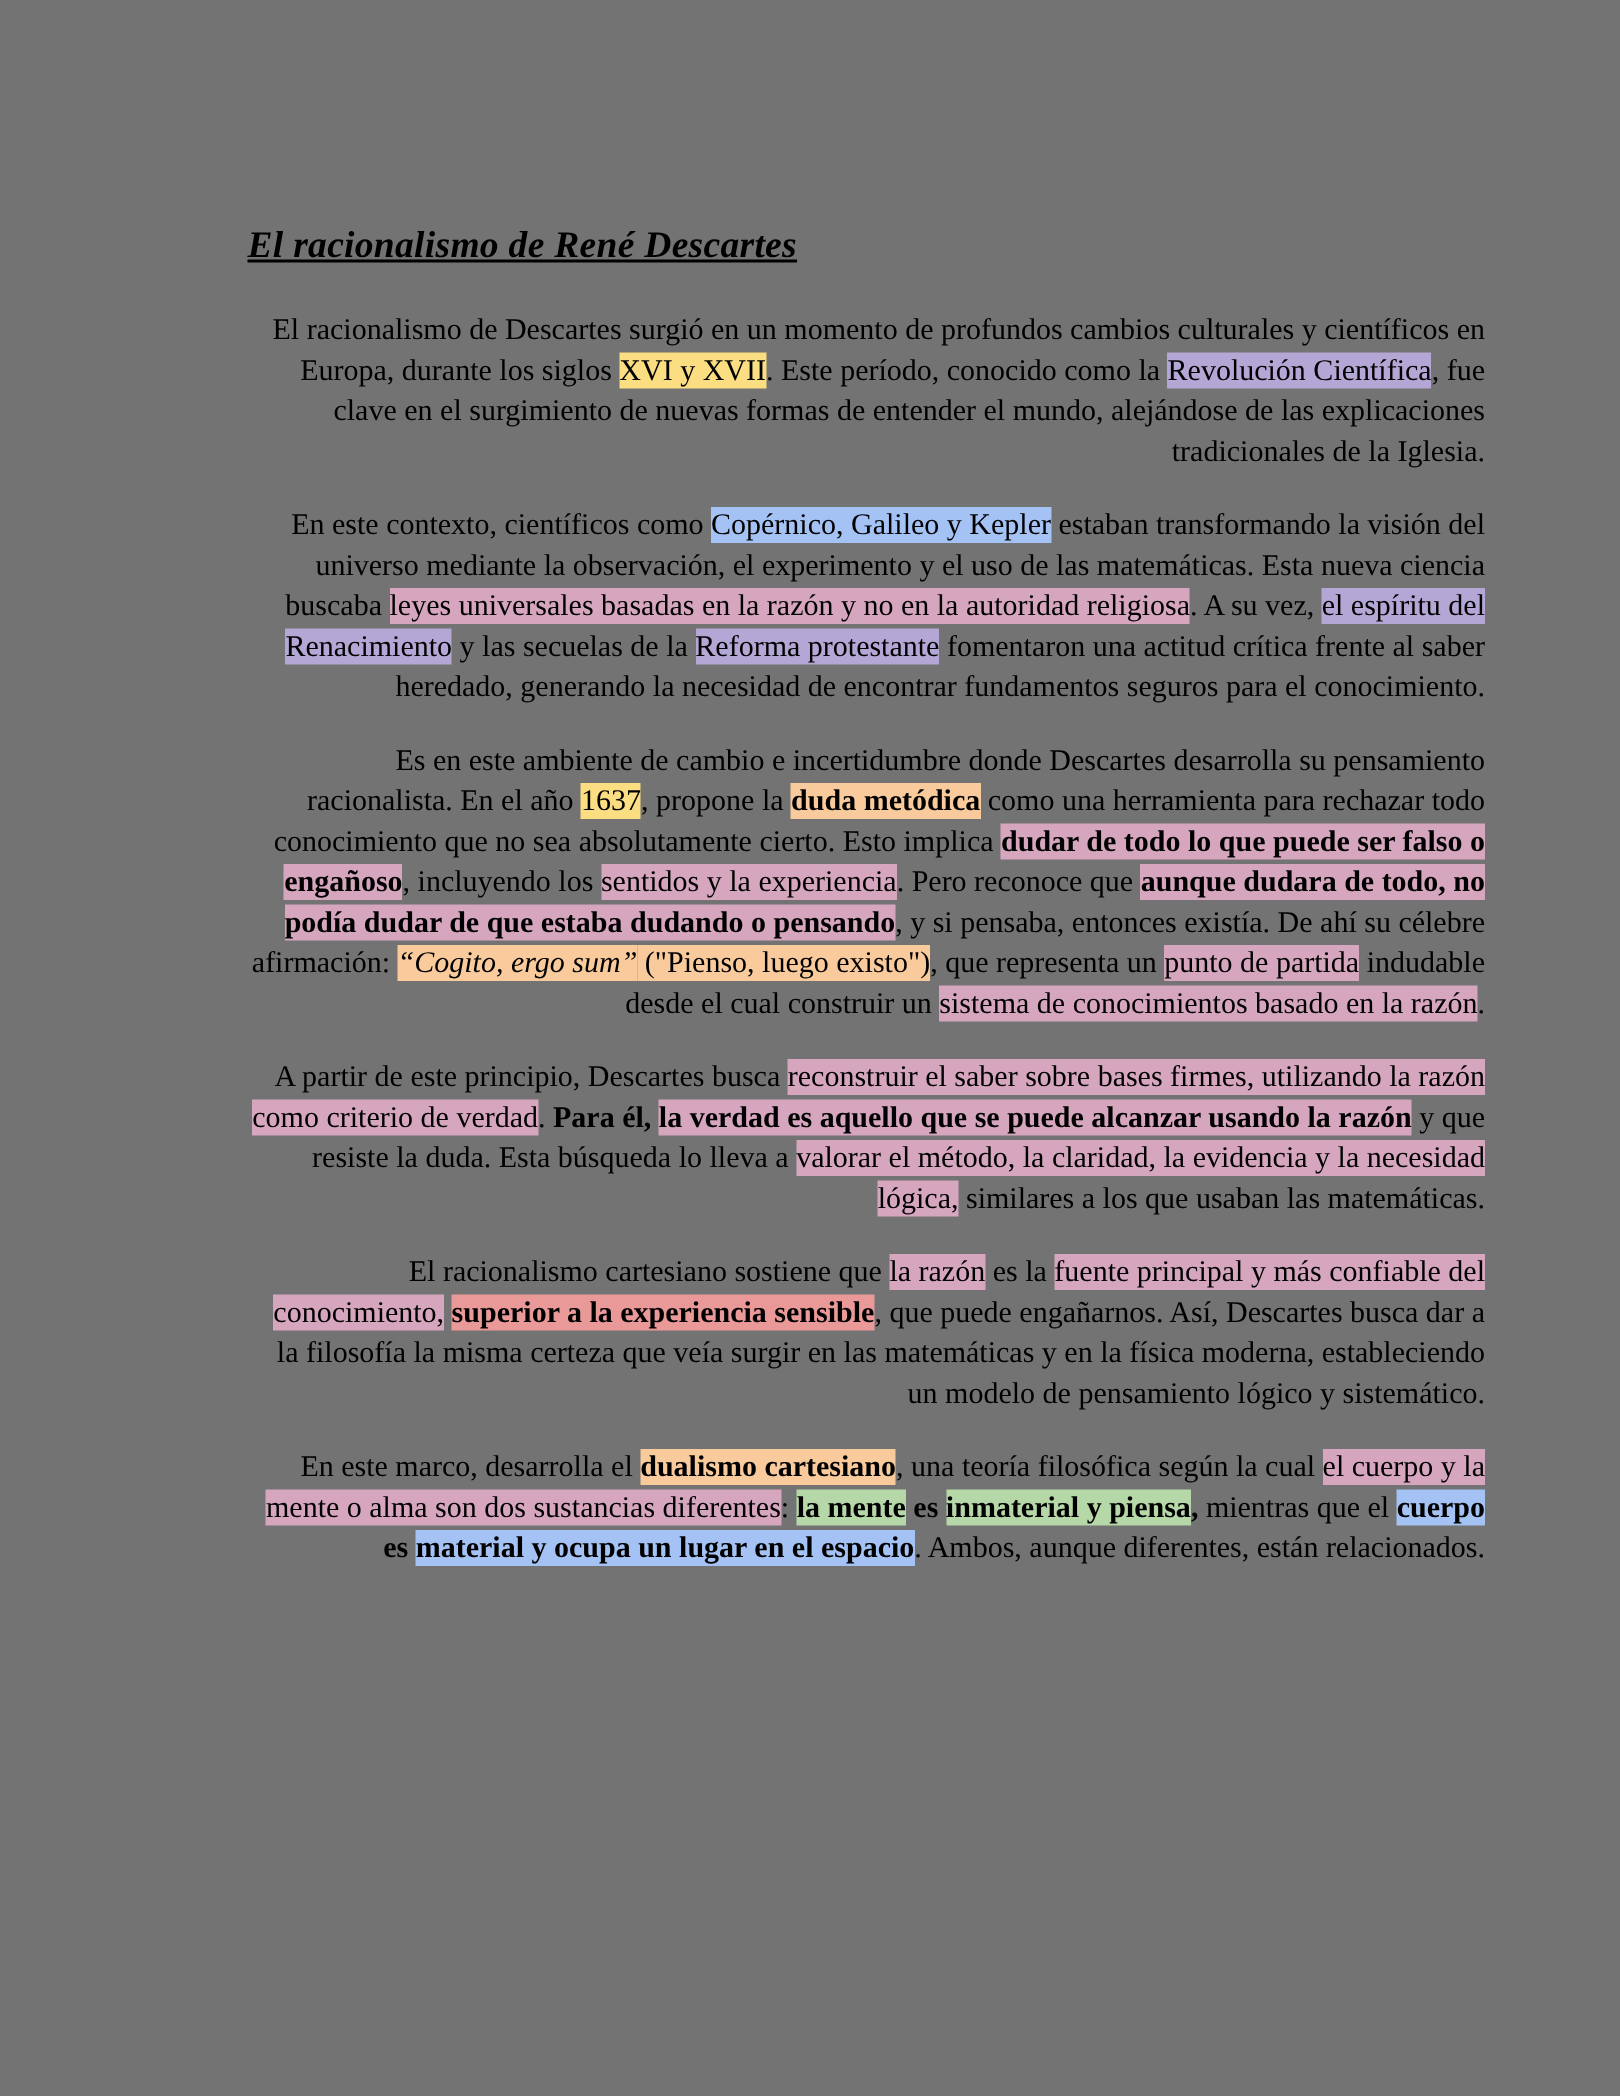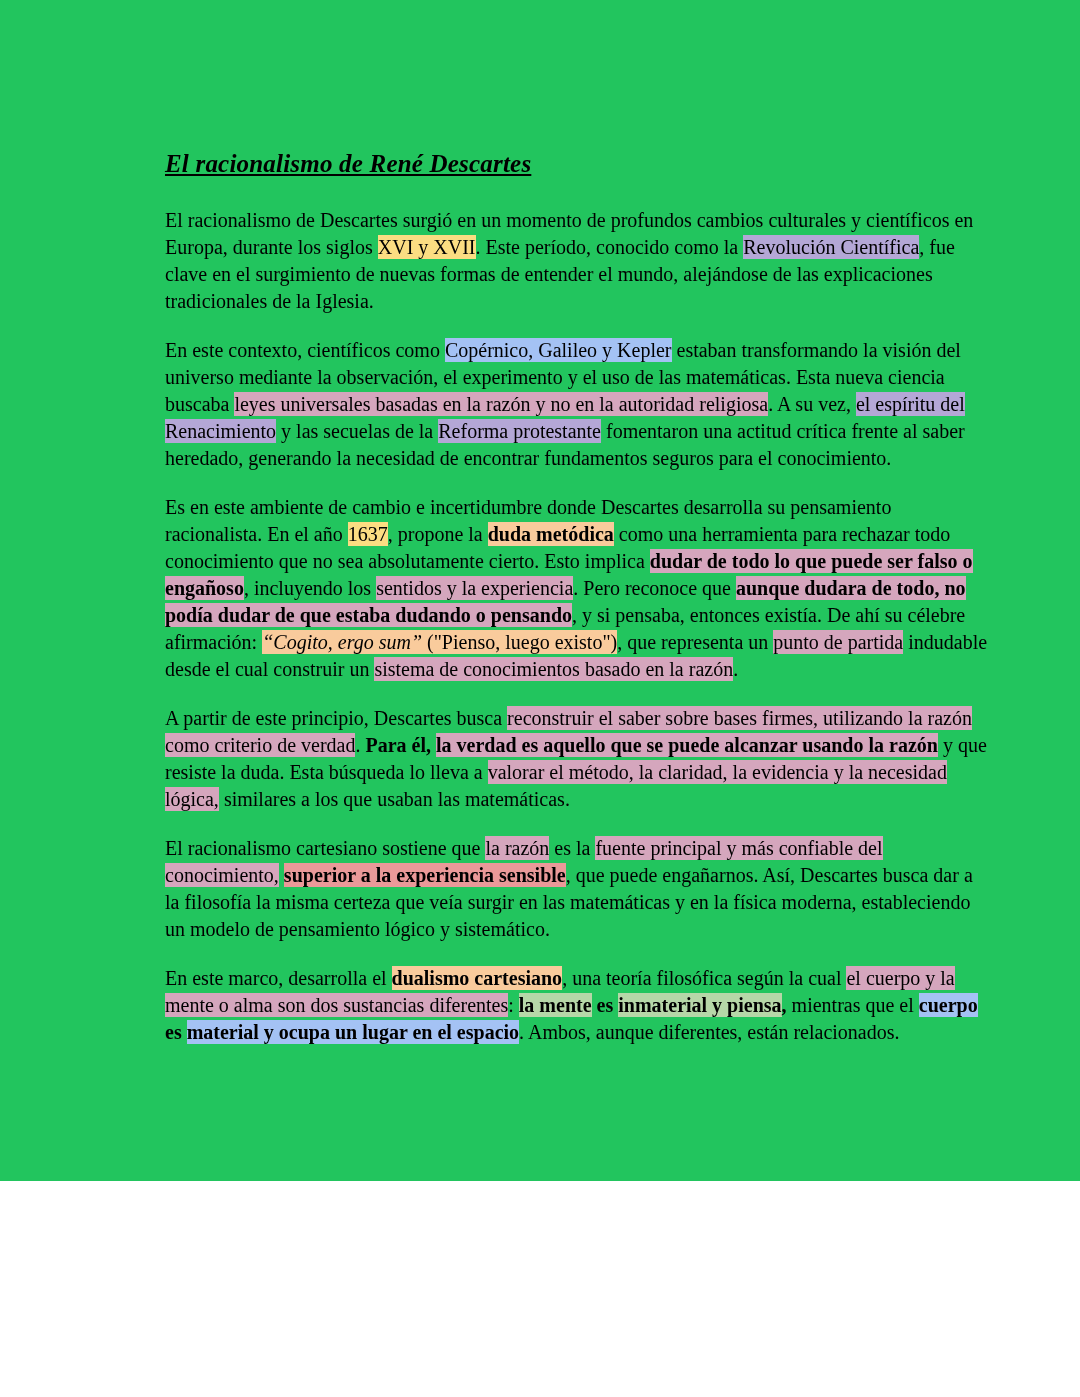--- a/index.html
+++ b/index.html
@@ -10,38 +10,38 @@
   body {
     width: 1080px;
     height: 1397px;
     overflow: hidden;
     font-family: "Liberation Serif", "DejaVu Serif", serif;
     color: #000000;
   }
   .page {
     box-sizing: border-box;
     width: 1080px;
-    height: 1181px;
+    height: 1397px;
     padding: 147px 90px 0 165px;
-    background: #22c55e;
+    background: #737373;
   }
   h1.doc-title {
     font-size: 25px;
     line-height: 33px;
     font-weight: bold;
     font-style: italic;
     text-decoration: underline;
     margin: 0 0 27px 0;
     letter-spacing: 0.2px;
   }
   p.para {
     font-size: 20px;
     line-height: 27px;
     margin: 0 0 22px 0;
-    text-align: left;
+    text-align: right;
   }
   p.para span {
     padding: 1px 0;
   }
 </style>
 </head>
 <body>
 
 <div class="page">
   <h1 class="doc-title">El racionalismo de René Descartes</h1>

